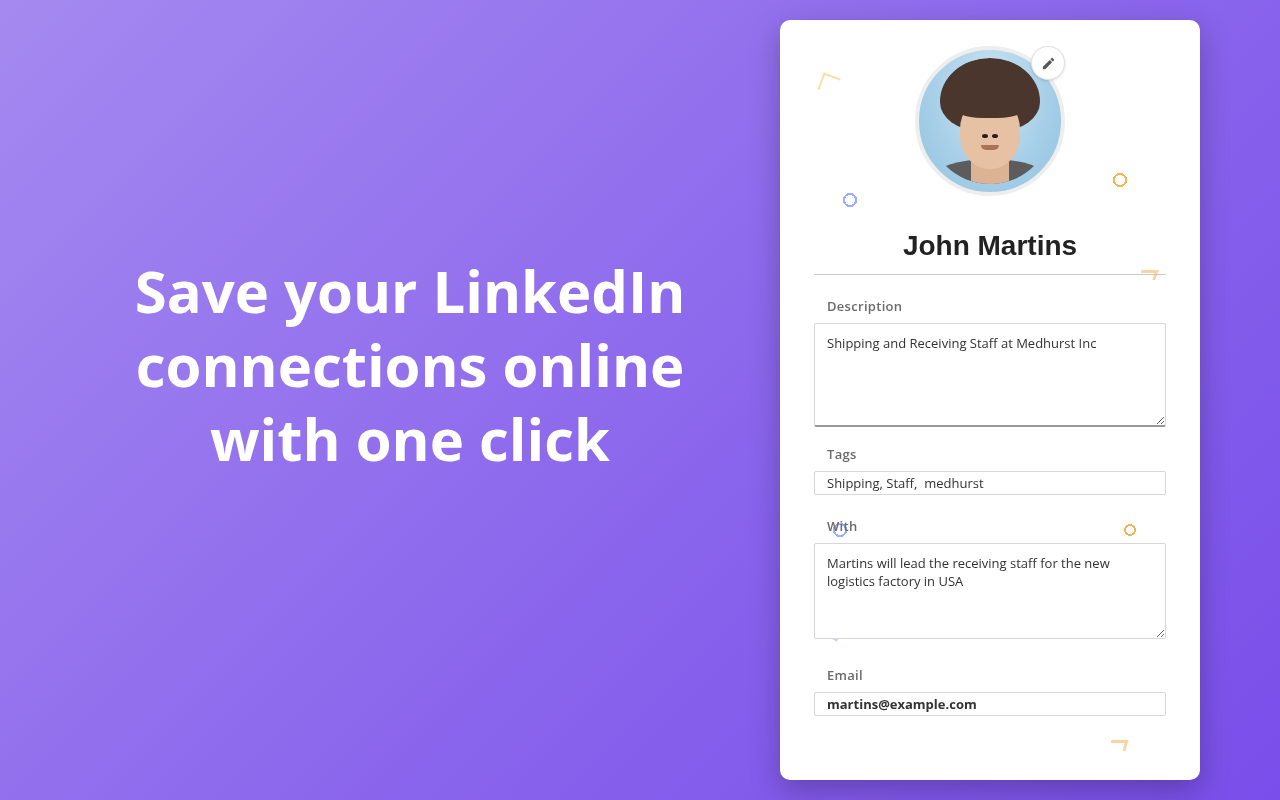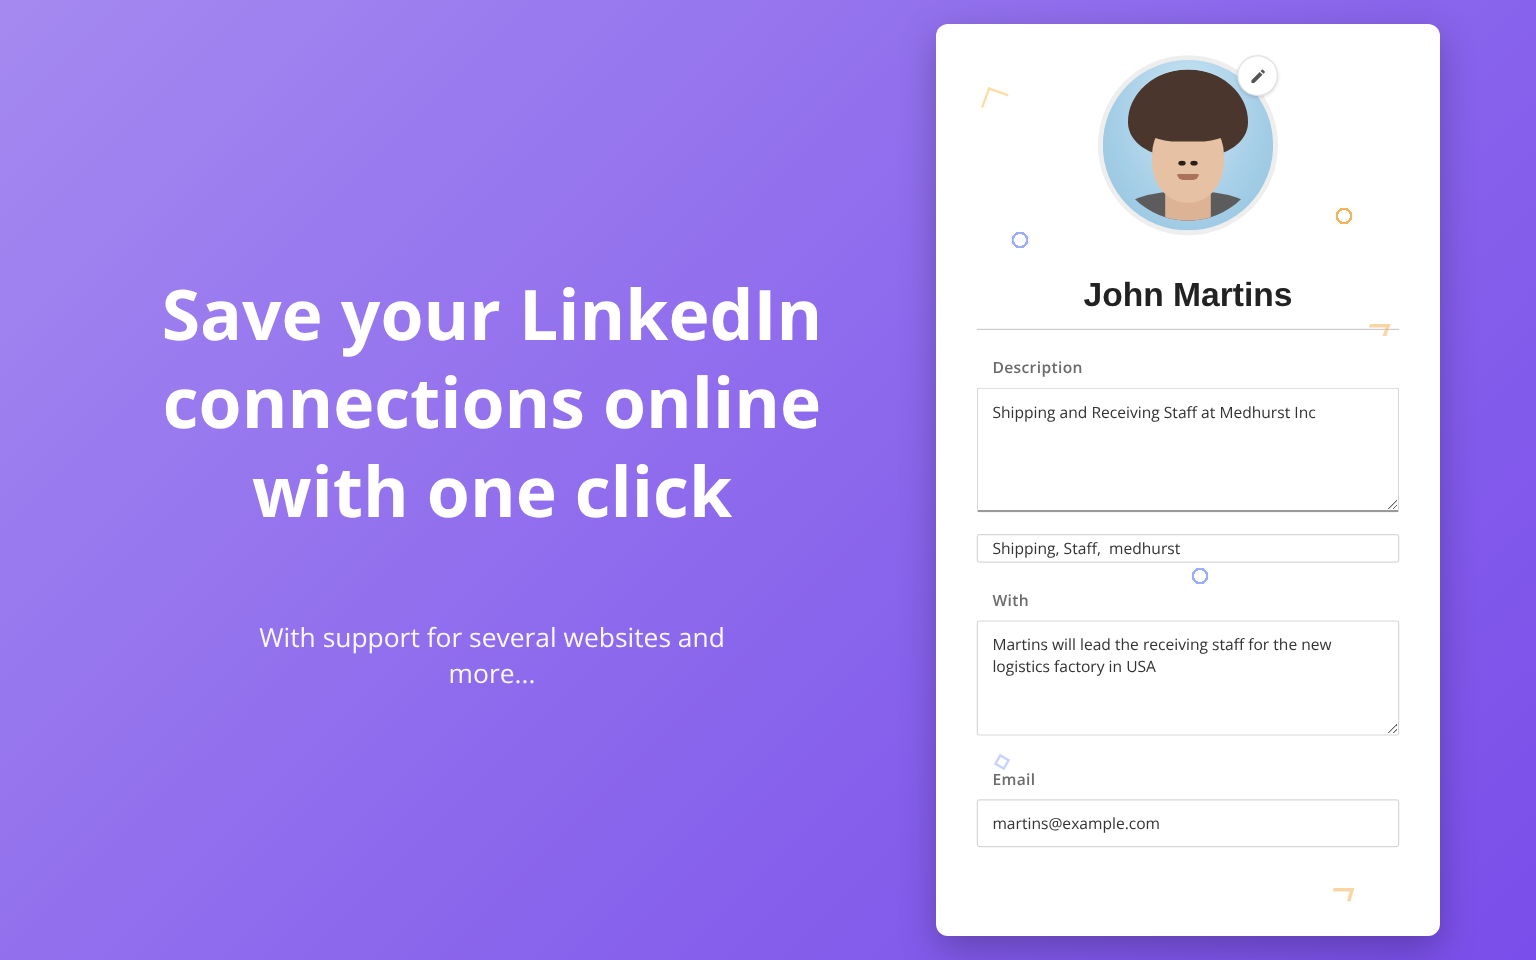--- a/index.html
+++ b/index.html
@@ -175,29 +175,28 @@
   color: #333;
   font-family: inherit;
   outline: none;
   background: #fff;
   border-radius: 2px;
 }
 textarea { resize: vertical; }
 .desc-area { height: 104px; border-bottom: 2px solid #999;}
 .tags-input { height: 24px; }
 .notes-area { height: 96px; }
-.email-input { height: 40px; }
+.email-input { height: 24px; font-weight: bold; }
 .divider { height:1px; background:#bbb; margin: -10px 0 20px; }
 </style>
 </head>
 <body>
 
 <div class="left">
   <h1 class="headline">Save your LinkedIn connections online with one click</h1>
-  <p class="subhead">With support for several websites and more...</p>
 </div>
 
 <div class="panel">
   <span class="confetti sq1"></span>
   <span class="confetti sq2"></span>
   <span class="confetti sq3"></span>
   <span class="confetti sq4"></span>
   <span class="confetti sq5"></span>
 
   <div class="avatar-wrap">
@@ -221,20 +220,21 @@
 
   <input class="name-input" value="John Martins" style="">
 
   <div class="field">
     <label class="field-label">Description</label>
     <textarea class="desc-area" style="">Shipping and Receiving Staff at Medhurst Inc</textarea>
     <div class="divider"></div>
   </div>
 
   <div class="field">
+    <label class="field-label">Tags</label>
     <input class="text tags-input" value="Shipping, Staff,  medhurst" style="">
   </div>
 
   <div class="field">
     <label class="field-label">With</label>
     <textarea class="notes-area" style="">Martins will lead the receiving staff for the new logistics factory in USA</textarea>
   </div>
 
   <div class="field">
     <label class="field-label">Email</label>

